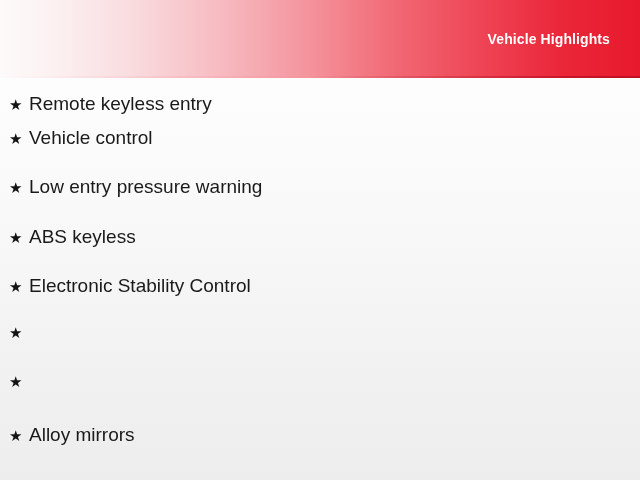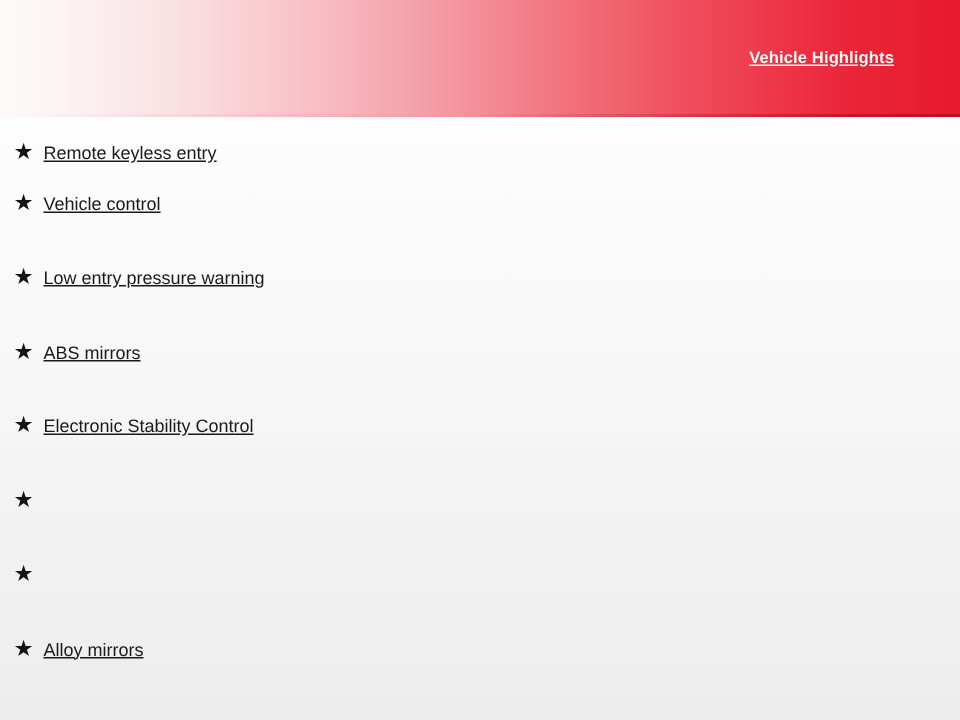--- a/index.html
+++ b/index.html
@@ -55,29 +55,28 @@
     background: linear-gradient(to right,
       rgba(253,250,250,0) 0%,
       rgba(244,148,157,0.35) 48%,
       rgba(197,18,38,0.85) 88%,
       rgba(190,15,34,0.95) 100%);
   }
 
   #header-title {
     position: relative;
     z-index: 2;
-    padding-right: 44px;
+    padding-right: 30px;
     color: #ffffff;
-    font-size: 11px;
+    font-size: 14px;
     font-weight: bold;
     letter-spacing: 0.1px;
     line-height: 1;
     white-space: nowrap;
     text-shadow: 0 0 1px rgba(150,10,25,0.20);
-    text-decoration: underline;
   }
 
   
   #highlights-list {
     position: absolute;
     left: 0;
     top: 78px;
     width: 640px;
     margin: 0;
     padding: 0;
@@ -101,24 +100,23 @@
     width: 20px;
     color: #141414;
     font-size: 15px;
     line-height: 1;
     font-family: "DejaVu Sans", sans-serif;
   }
 
   .highlight-label {
     flex: 0 0 auto;
     color: #1a1a1a;
-    font-size: 12px;
+    font-size: 19px;
     line-height: 1;
     white-space: nowrap;
-    text-decoration: underline;
   }
 </style>
 </head>
 <body>
 
 <div id="slide">
 
   <div id="header-banner">
     <div id="header-title">Vehicle Highlights</div>
   </div>
@@ -136,21 +134,21 @@
       <span class="highlight-label">Vehicle control</span>
     </li>
 
     <li class="highlight-item">
       <span class="star-bullet">★</span>
       <span class="highlight-label">Low entry pressure warning</span>
     </li>
 
     <li class="highlight-item">
       <span class="star-bullet">★</span>
-      <span class="highlight-label">ABS mirrors</span>
+      <span class="highlight-label">ABS keyless</span>
     </li>
 
     <li class="highlight-item">
       <span class="star-bullet">★</span>
       <span class="highlight-label">Electronic Stability Control</span>
     </li>
 
     <li class="highlight-item">
       <span class="star-bullet">★</span>
     </li>

